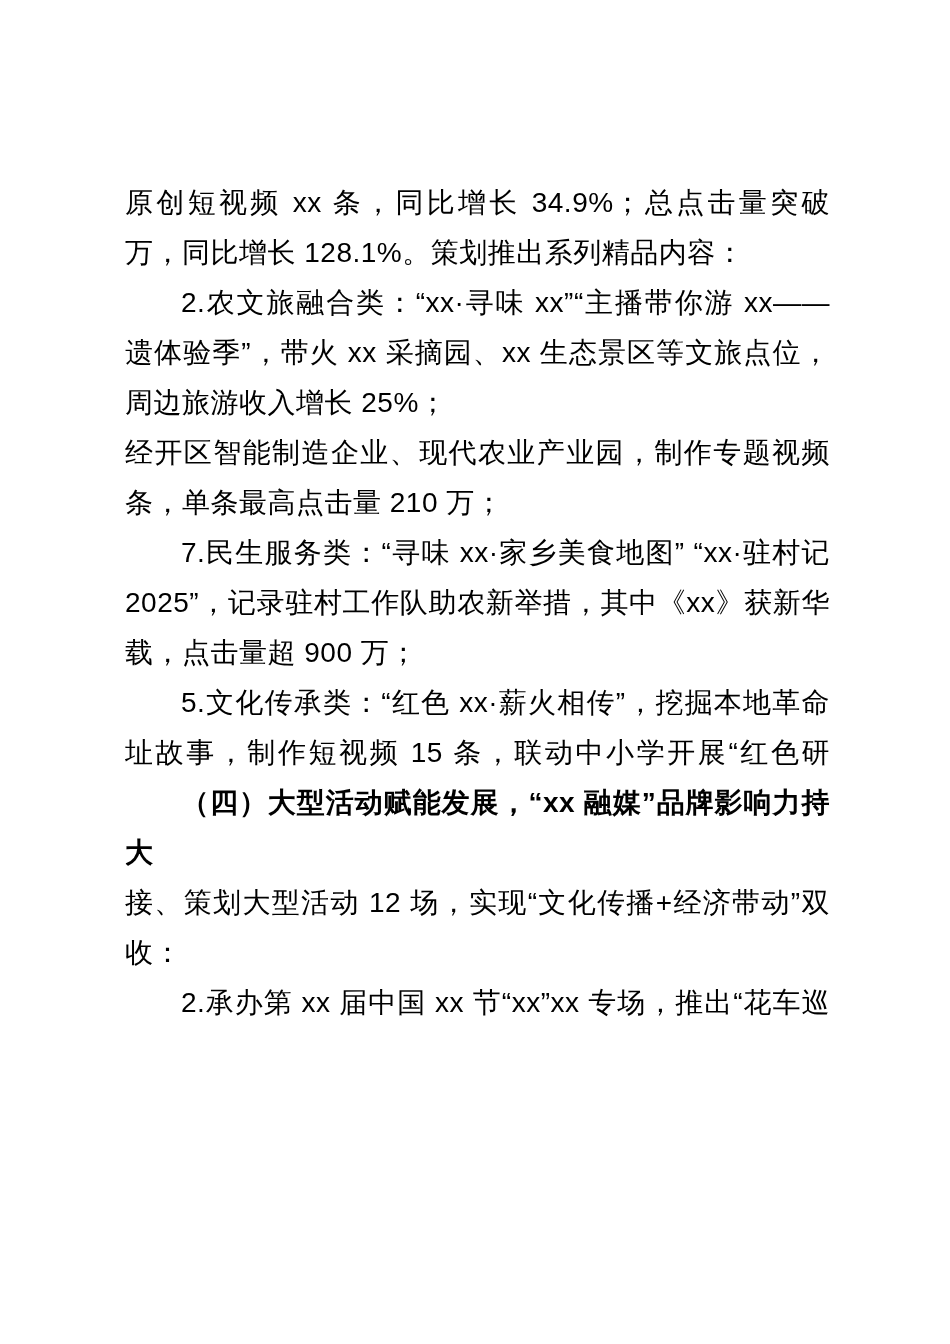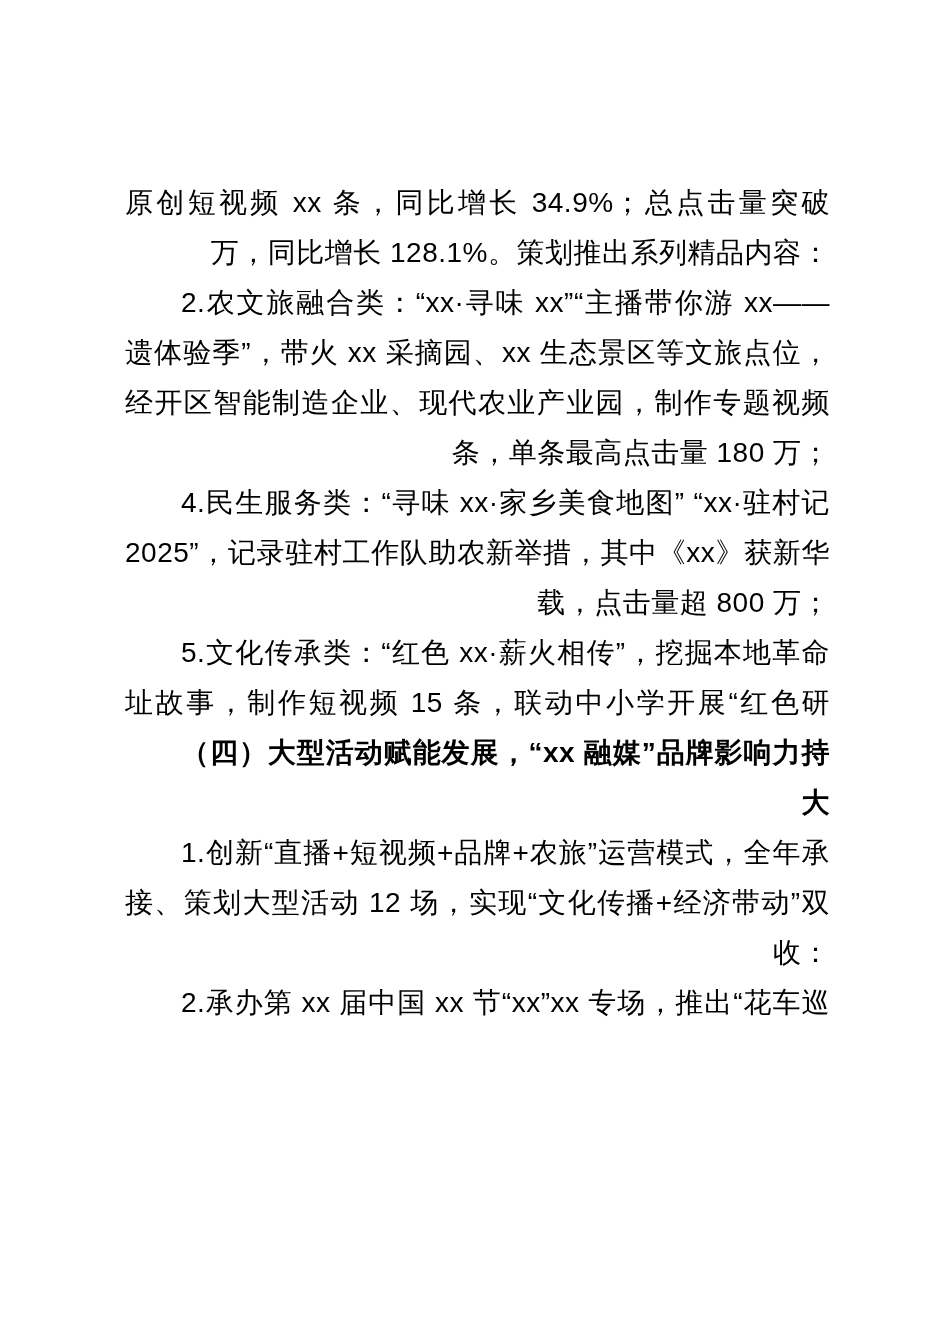--- a/index.html
+++ b/index.html
@@ -23,21 +23,21 @@
     width: 705px;
   }
   .para {
     margin: 0;
     padding: 0;
   }
   .line {
     font-size: 28px;
     height: 50px;
     line-height: 50px;
-    text-align: right;
+    text-align: left;
     letter-spacing: 0.5px;
     white-space: normal;
     overflow: hidden;
   }
   .jline {
     text-align: justify;
     text-align-last: justify;
     text-justify: inter-ideograph;
   }
   .indent {
@@ -54,40 +54,40 @@
 
 <div class="page">
   <div class="doc-body" style="color: rgb(0, 0, 0);">
       <div class="para">
         <div class="line jline">原创短视频 xx 条，同比增长 34.9%；总点击量突破 1800</div>
         <div class="line">万，同比增长 128.1%。策划推出系列精品内容：</div>
       </div>
       <div class="para">
         <div class="line jline indent">2.农文旅融合类：“xx·寻味 xx”“主播带你游 xx——非</div>
         <div class="line jline">遗体验季”，带火 xx 采摘园、xx 生态景区等文旅点位，带动</div>
+        <div class="line">周边旅游收入增长 25%；</div>
       </div>
       <div class="para">
         <div class="line jline">经开区智能制造企业、现代农业产业园，制作专题视频 36</div>
-        <div class="line">条，单条最高点击量 180 万；</div>
+        <div class="line">条，单条最高点击量 210 万；</div>
       </div>
       <div class="para">
-        <div class="line jline indent">4.民生服务类：“寻味 xx·家乡美食地图” “xx·驻村记</div>
+        <div class="line jline indent">7.民生服务类：“寻味 xx·家乡美食地图” “xx·驻村记</div>
         <div class="line jline">2025”，记录驻村工作队助农新举措，其中《xx》获新华社转</div>
-        <div class="line">载，点击量超 800 万；</div>
+        <div class="line">载，点击量超 900 万；</div>
       </div>
       <div class="para">
         <div class="line jline indent">5.文化传承类：“红色 xx·薪火相传”，挖掘本地革命遗</div>
         <div class="line jline">址故事，制作短视频 15 条，联动中小学开展“红色研学”直</div>
       </div>
       <div class="para heading">
         <div class="line jline indent">（四）大型活动赋能发展，“xx 融媒”品牌影响力持续扩</div>
         <div class="line">大</div>
       </div>
       <div class="para">
-        <div class="line jline indent">1.创新“直播+短视频+品牌+农旅”运营模式，全年承</div>
         <div class="line jline">接、策划大型活动 12 场，实现“文化传播+经济带动”双丰</div>
         <div class="line">收：</div>
       </div>
       <div class="para">
         <div class="line jline indent">2.承办第 xx 届中国 xx 节“xx”xx 专场，推出“花车巡游</div>
       </div>
     </div>
 </div>
 
 </body></html>

